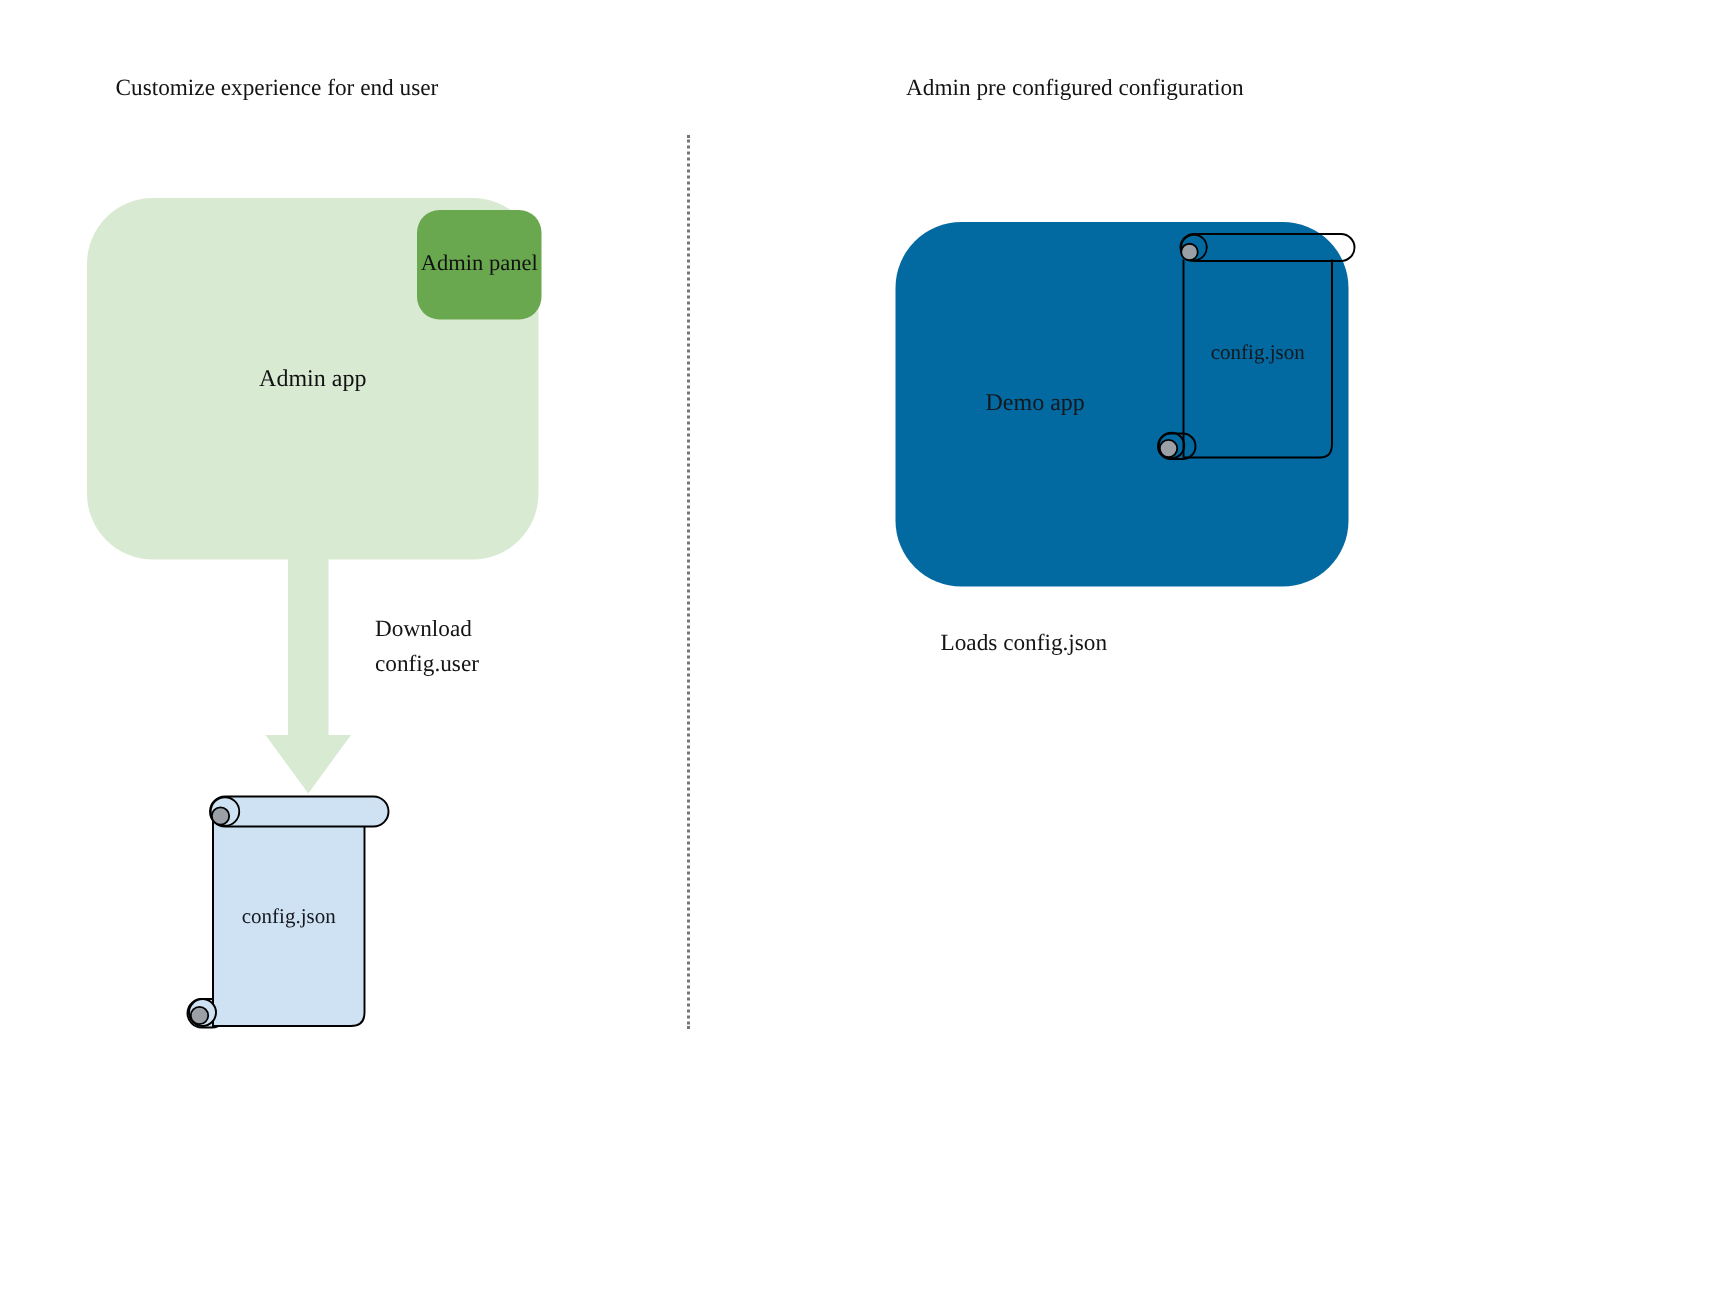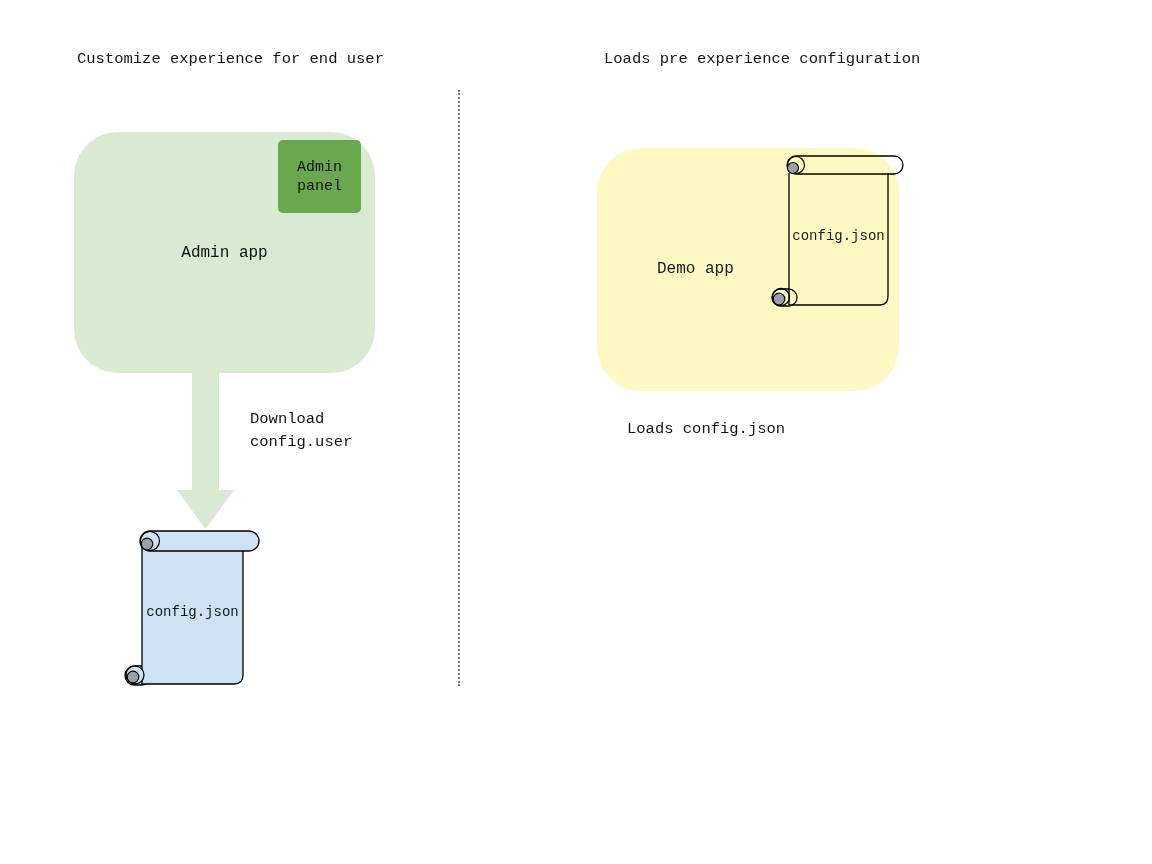--- a/index.html
+++ b/index.html
@@ -1,45 +1,45 @@
 <!DOCTYPE html>
 <html><head>
 <meta charset="utf-8">
 <style>
   html,body{margin:0;padding:0;background:#ffffff;}
   #canvas{
     position:relative;width:1152px;height:732px;background:#ffffff;overflow:hidden;
-    font-family:Liberation Mono, monospace;color:#1f1f1f;
+    font-family:Liberation Serif, serif;color:#1f1f1f;
   }
   .abs{position:absolute;}
   .heading{font-size:15.5px;color:#141414;white-space:nowrap;}
   .app-box{border-radius:44px;}
-  #admin-box{left:74px;top:132px;width:301px;height:241px;background:#d9ead3;
+  #admin-box{left:58px;top:132px;width:301px;height:241px;background:#d9ead3;
     display:flex;align-items:center;justify-content:center;}
-  #admin-panel{left:278px;top:140px;width:83px;height:73px;background:#6aa84f;border-radius:5px;
+  #admin-panel{left:278px;top:140px;width:83px;height:73px;background:#6aa84f;border-radius:15px;
     display:flex;align-items:center;justify-content:center;text-align:center;
     font-size:15px;line-height:19px;color:#111111;}
   #admin-app-label{font-size:16px;color:#111111;}
-  #demo-box{left:597px;top:148px;width:302px;height:243px;background:#fef9c3;}
+  #demo-box{left:597px;top:148px;width:302px;height:243px;background:#0369a1;}
   #demo-app-label{position:absolute;left:60px;top:112px;font-size:16px;color:#15181c;white-space:nowrap;}
   #download-label{left:250px;top:408px;font-size:15.5px;line-height:23px;white-space:pre-line;color:#141414;}
   #loads-label{left:627px;top:420px;font-size:15.5px;color:#141414;white-space:nowrap;}
   .scroll-label{font-size:14px;color:#15181c;text-align:center;}
   #scroll-left-label{left:142px;top:604px;width:101px;}
   #scroll-right-label{left:789px;top:228px;width:99px;}
   #divider{left:458px;top:90px;height:596px;width:0;border-left:2px dotted #757575;}
   svg{display:block;}
 </style>
 </head>
 <body>
 
 <div id="canvas">
 
   <div class="abs heading" style="left:77px;top:50px;">Customize experience for end user</div>
-  <div class="abs heading" style="left:604px;top:50px;">Loads pre experience configuration</div>
+  <div class="abs heading" style="left:604px;top:50px;">Admin pre configured configuration</div>
 
   <div id="divider" class="abs"></div>
 
   <div id="admin-box" class="abs app-box">
     <span id="admin-app-label">Admin app</span>
   </div>
   <div id="admin-panel" class="abs">
     <span>Admin panel</span>
   </div>
 

